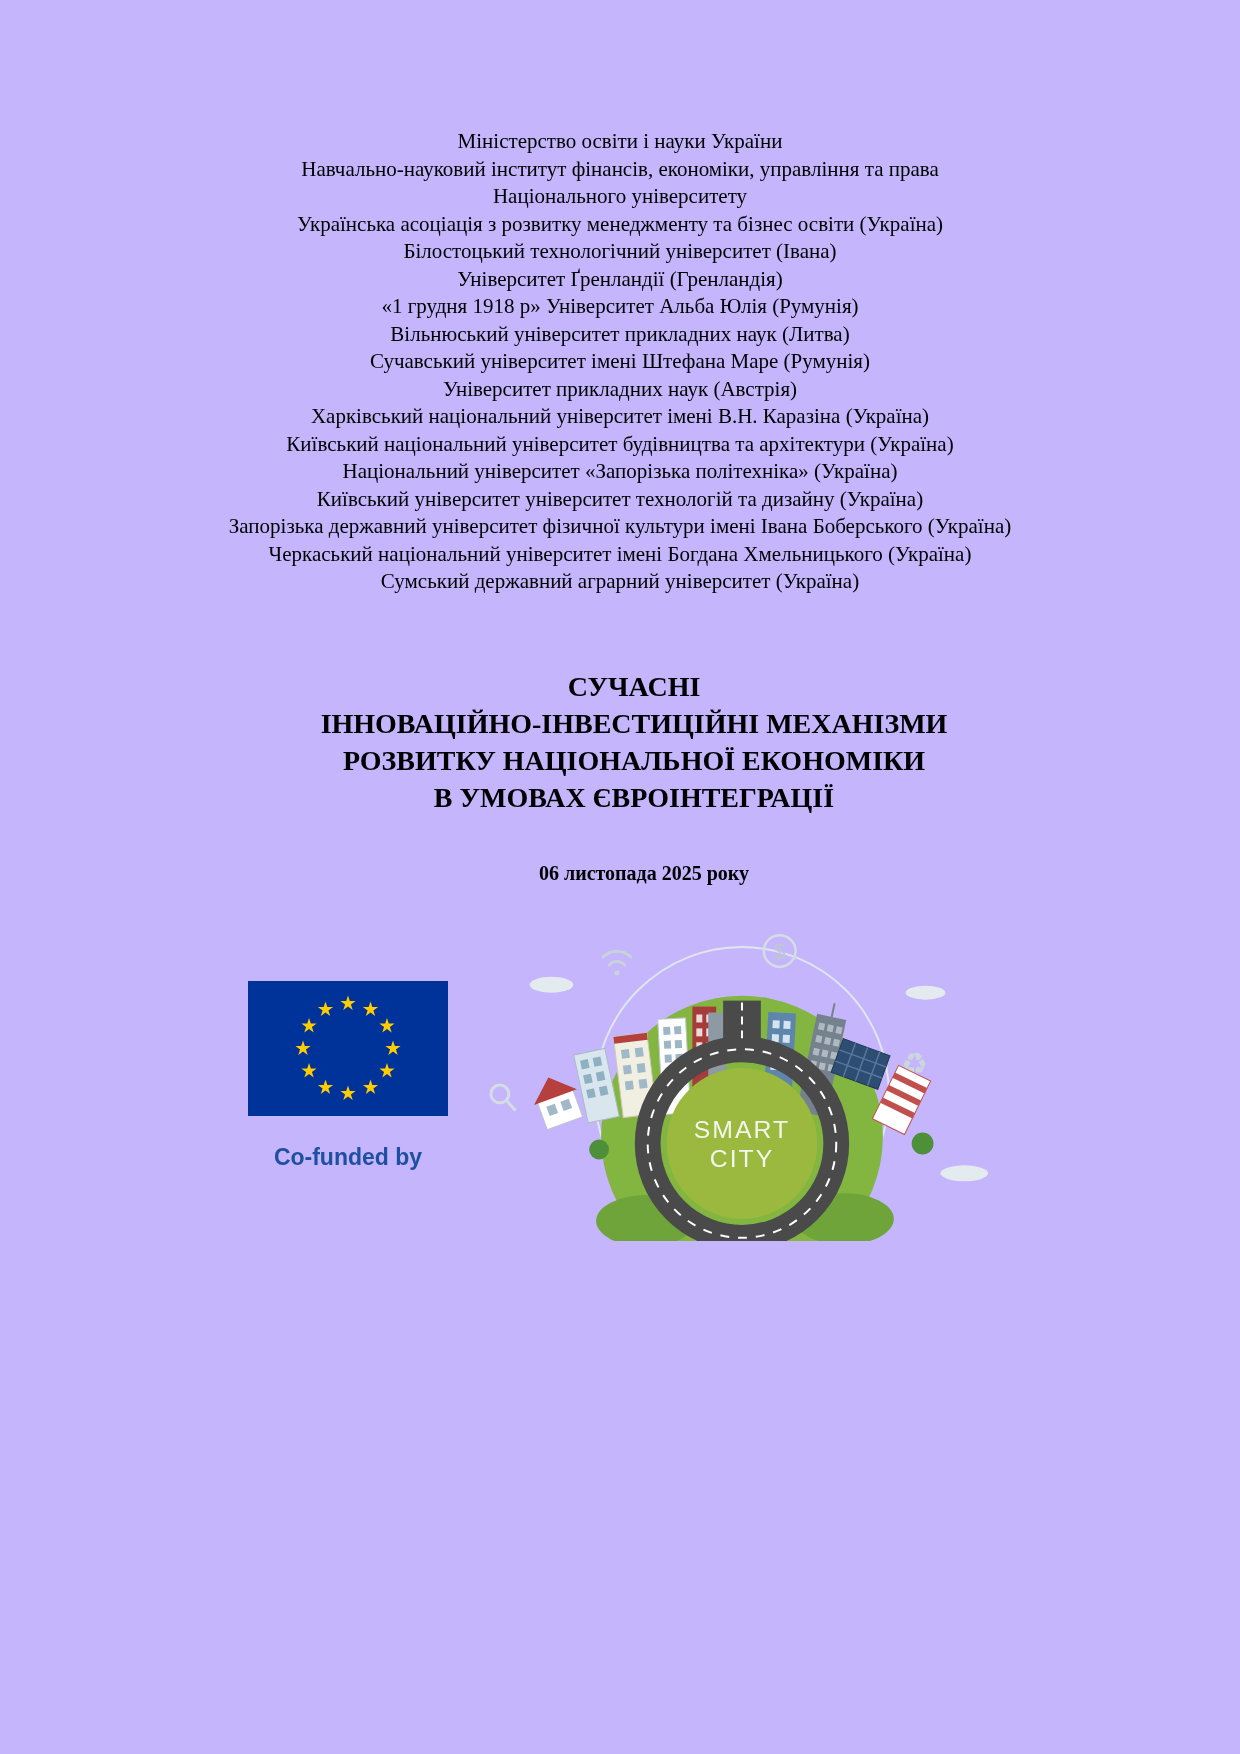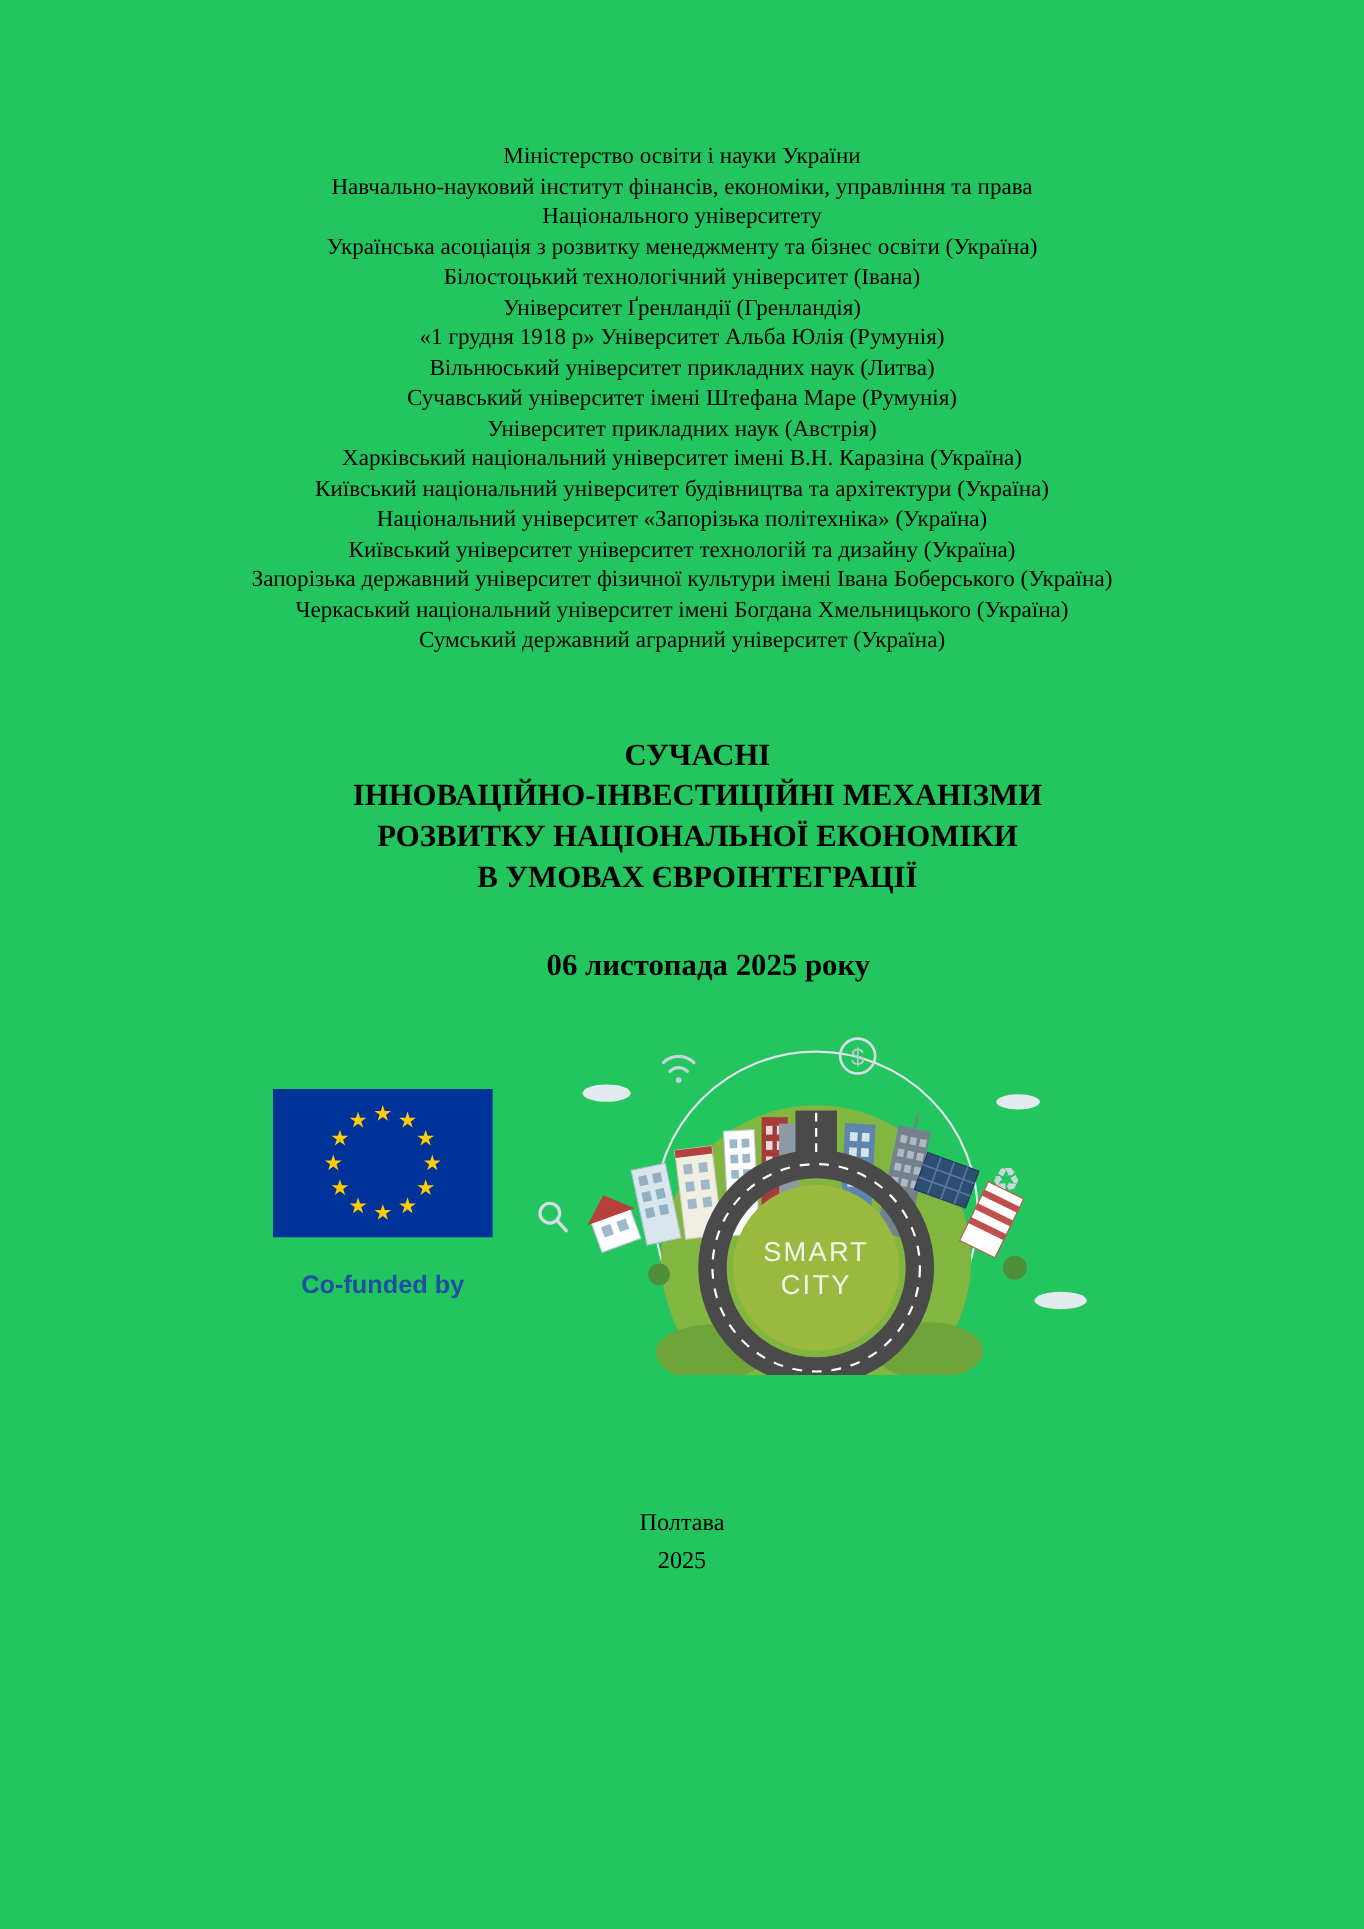--- a/index.html
+++ b/index.html
@@ -1,21 +1,21 @@
 <!DOCTYPE html>
 <html><head>
 <meta charset="utf-8">
 <style>
   html,body { margin:0; padding:0; background:#ffffff; }
   .page {
     position:relative;
     width:1240px;
     height:1754px;
     margin:0 auto;
-    background:#22c55e;
+    background:#c4b5fd;
     font-family:"Liberation Serif", serif;
     color:#000000;
     overflow:hidden;
   }
   .institutions {
     padding-top:128px;
     text-align:center;
   }
   .inst {
     font-size:21px;
@@ -29,21 +29,21 @@
     margin-left:28px;
   }
   .title-line {
     font-size:28px;
     line-height:37px;
   }
   .date-line {
     margin-top:46px;
     text-align:center;
     font-weight:bold;
-    font-size:28px;
+    font-size:20px;
     margin-left:48px;
   }
   .images-row {
     margin-top:38px;
     display:flex;
     justify-content:center;
     align-items:flex-start;
     gap:28px;
   }
   .eu-block {
@@ -263,18 +263,14 @@
         </g>
 
         <circle cx="262" cy="222" r="76" fill="#9ab93e"></circle>
         <text x="262" y="216" text-anchor="middle" font-family="Liberation Sans, sans-serif" font-size="25" letter-spacing="2" fill="#f4f6ee">SMART</text>
         <text x="262" y="246" text-anchor="middle" font-family="Liberation Sans, sans-serif" font-size="25" letter-spacing="2" fill="#f4f6ee">CITY</text>
       </svg>
     </div>
 
   </div>
 
-  <div class="footer">
-    <div>Полтава</div>
-    <div>2025</div>
-  </div>
 
 </div>
 
 </body></html>

